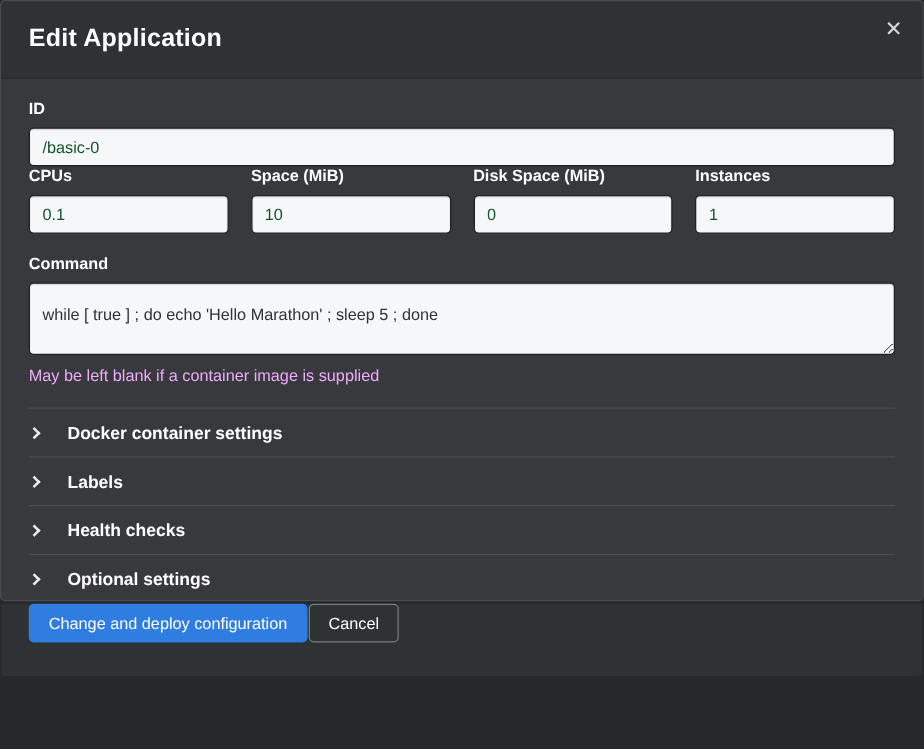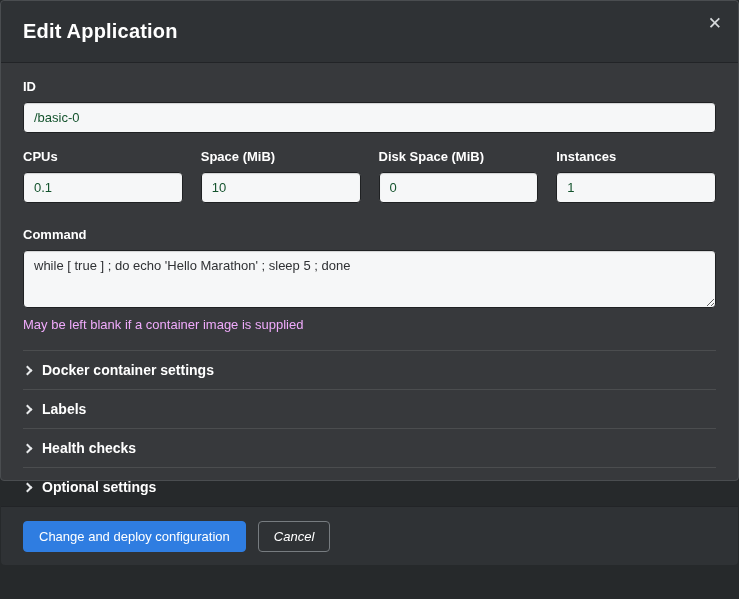--- a/index.html
+++ b/index.html
@@ -40,21 +40,21 @@
     font-size: 17px;
     line-height: 1;
     cursor: pointer;
     font-family: "Liberation Sans", sans-serif;
   }
   
   .modal-body {
     flex: 1 1 auto;
     padding: 16px 22px 0 22px;
   }
-  .field { margin-bottom: 16px; }
+  .field { }
   .field-label {
     display: block;
     color: #ffffff;
     font-size: 13px;
     font-weight: bold;
     margin-bottom: 8px;
   }
   .text-input {
     display: block;
     width: 100%;
@@ -65,91 +65,91 @@
     color: #14532d;
     font-size: 13px;
     font-family: "Liberation Sans", sans-serif;
     padding: 0 10px;
     box-shadow: inset 0 1px 1px rgba(0,0,0,.15);
   }
   .row4 {
     display: grid;
     grid-template-columns: repeat(4, 1fr);
     gap: 18px;
-    margin-bottom: 24px;
+    margin-bottom: 16px;
   }
   .command-textarea {
     display: block;
     width: 100%;
     height: 58px;
     background: #f6f7f8;
     border: 1px solid #1f2123;
     border-radius: 4px;
     color: #2f3134;
     font-size: 13px;
     font-family: "Liberation Sans", sans-serif;
-    padding: 7px 10px;
+    padding: 17px 10px;
     resize: both;
     box-shadow: inset 0 1px 1px rgba(0,0,0,.15);
   }
   .help-text {
     color: #f0abfc;
     font-size: 13px;
     margin-top: 9px;
   }
   
   .sections { margin-top: 18px; }
   .section-row {
     display: flex; align-items: center;
     height: 39px;
     border-top: 1px solid rgba(255,255,255,0.10);
     cursor: pointer;
+    gap: 12px;
   }
   .chevron {
     width: 7px; height: 7px;
     border-right: 2px solid #e8eaec;
     border-top: 2px solid #e8eaec;
     transform: rotate(45deg);
     margin-right: 11px;
     margin-left: 1px;
     flex: 0 0 auto;
   }
   .section-label {
     color: #ffffff;
     font-size: 14px;
     font-weight: bold;
   }
   
   .modal-footer {
     flex: 0 0 59px;
     background: #2f3235;
     border-top: 1px solid #222427;
-    display: flex; align-items: center;
-    gap: 12px;
+    display: flex; 
+    gap: 1px;
     padding: 0 22px;
     border-radius: 0 0 4px 4px;
   }
   .btn {
     height: 31px;
     border-radius: 4px;
     font-size: 13px;
     font-family: "Liberation Sans", sans-serif;
     cursor: pointer;
     padding: 0 15px;
   }
   .btn-primary {
     background: #2f7de1;
     border: 1px solid #2f7de1;
     color: #ffffff;
   }
   .btn-secondary {
     background: transparent;
     border: 1px solid #777c80;
     color: #ffffff;
-    font-style: italic;
   }
 </style>
 </head>
 <body>
 
 <div class="modal">
 
   <div class="modal-header">
     <h1 class="modal-title">Edit Application</h1>
     <button class="close-btn">✕</button>

